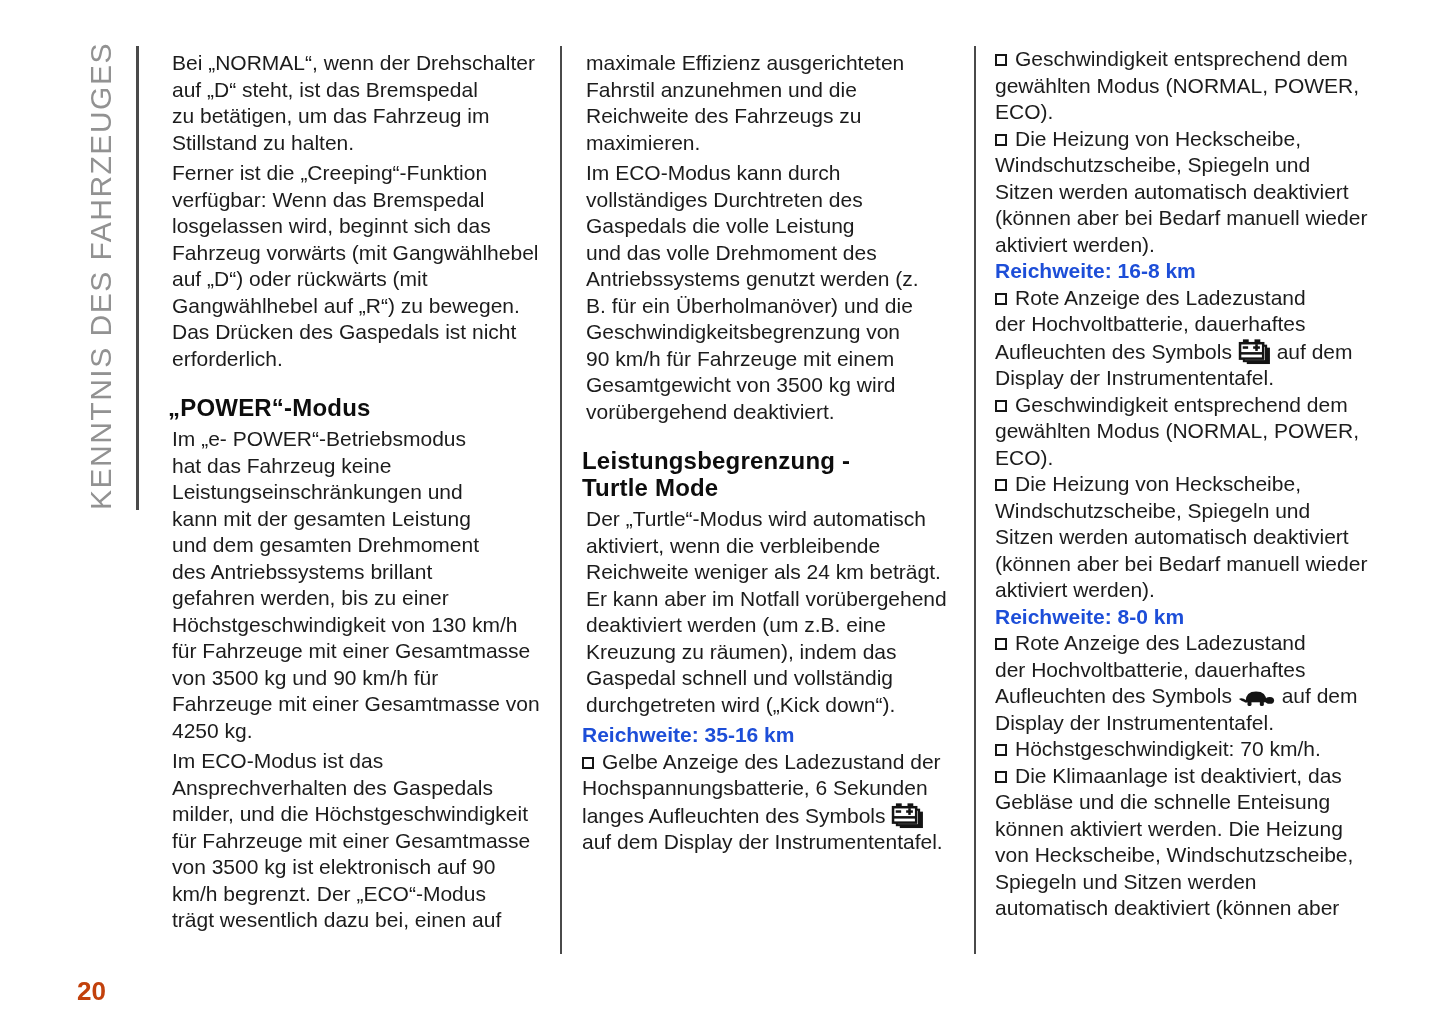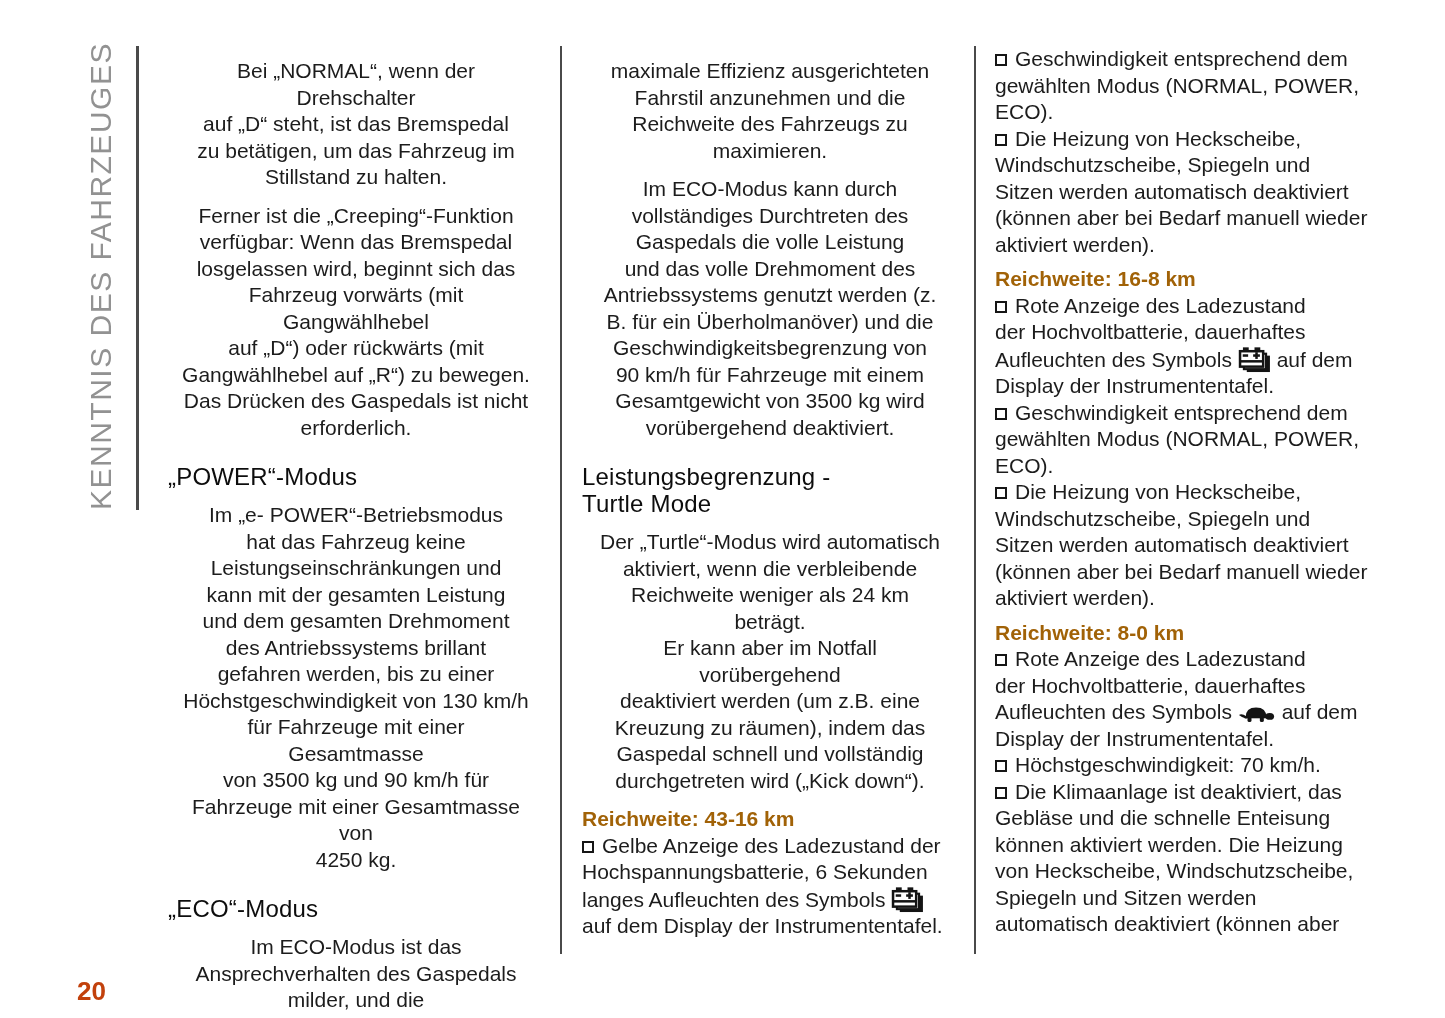--- a/index.html
+++ b/index.html
@@ -35,26 +35,26 @@
   .col-sep.sep-1{left:560px;}
   .col-sep.sep-2{left:974px;}
 
   
   .col{position:absolute;top:46px;font-size:21px;line-height:26.5px;}
   .col-1{left:168px;width:376px;}
   .col-2{left:582px;width:376px;}
   .col-3{left:995px;width:382px;}
 
   .block{white-space:pre-line;}
-  .block.paragraph{margin:12px;text-align:center;}
+  .block.paragraph{margin:4px;}
   .block.heading{
-    font-weight:normal;font-size:24px;line-height:27px;
+    font-weight:bold;font-size:24px;line-height:27px;
     color:#0d0d0d;margin-top:22px;margin-bottom:5px;letter-spacing:.2px;
   }
-  .block.subheading{font-weight:bold;color:#a16207;margin-top:8px;}
+  .block.subheading{font-weight:bold;color:#1d4ed8;}
   .block.bullet{margin:0;}
 
   .sq{
     display:inline-block;width:12px;height:12px;
     border:2.5px solid #161616;background:#fff;
     margin-right:8px;position:relative;top:0px;
   }
   .inline-icon{display:inline-block;vertical-align:-6px;line-height:0;}
   .inline-icon svg{display:block;}
 
@@ -89,21 +89,20 @@
 Leistungseinschränkungen und
 kann mit der gesamten Leistung
 und dem gesamten Drehmoment
 des Antriebssystems brillant
 gefahren werden, bis zu einer
 Höchstgeschwindigkeit von 130 km/h
 für Fahrzeuge mit einer Gesamtmasse
 von 3500 kg und 90 km/h für
 Fahrzeuge mit einer Gesamtmasse von
 4250 kg.</span></div>
-      <div class="block heading"><span>„ECO“-Modus</span></div>
       <div class="block paragraph"><span>Im ECO-Modus ist das
 Ansprechverhalten des Gaspedals
 milder, und die Höchstgeschwindigkeit
 für Fahrzeuge mit einer Gesamtmasse
 von 3500 kg ist elektronisch auf 90
 km/h begrenzt. Der „ECO“-Modus
 trägt wesentlich dazu bei, einen auf</span></div>
     </div>
   <div class="col-sep sep-1"></div>
   <div class="col col-2">
@@ -124,21 +123,21 @@
       <div class="block heading"><span>Leistungsbegrenzung -
 Turtle Mode</span></div>
       <div class="block paragraph"><span>Der „Turtle“-Modus wird automatisch
 aktiviert, wenn die verbleibende
 Reichweite weniger als 24 km beträgt.
 Er kann aber im Notfall vorübergehend
 deaktiviert werden (um z.B. eine
 Kreuzung zu räumen), indem das
 Gaspedal schnell und vollständig
 durchgetreten wird („Kick down“).</span></div>
-      <div class="block subheading"><span>Reichweite: 43-16 km</span></div>
+      <div class="block subheading"><span>Reichweite: 35-16 km</span></div>
       <div class="block bullet"><span class="sq"></span><span>Gelbe Anzeige des Ladezustand der
 Hochspannungsbatterie, 6 Sekunden
 langes Aufleuchten des Symbols </span><span class="inline-icon"><svg width="33" height="27" viewBox="0 0 34 28">
             <rect x="9" y="10" width="24" height="17" fill="#141414"></rect>
             <rect x="6" y="8" width="23" height="16" fill="#fff" stroke="#141414" stroke-width="2.2"></rect>
             <rect x="2" y="5.4" width="24" height="16" fill="#fff" stroke="#141414" stroke-width="2.6"></rect>
             <rect x="5" y="1.4" width="6" height="4" fill="#141414"></rect>
             <rect x="17" y="1.4" width="6" height="4" fill="#141414"></rect>
             <rect x="4.8" y="8.6" width="5.6" height="2.6" fill="#141414"></rect>
             <rect x="15.6" y="8.6" width="7" height="2.6" fill="#141414"></rect>

